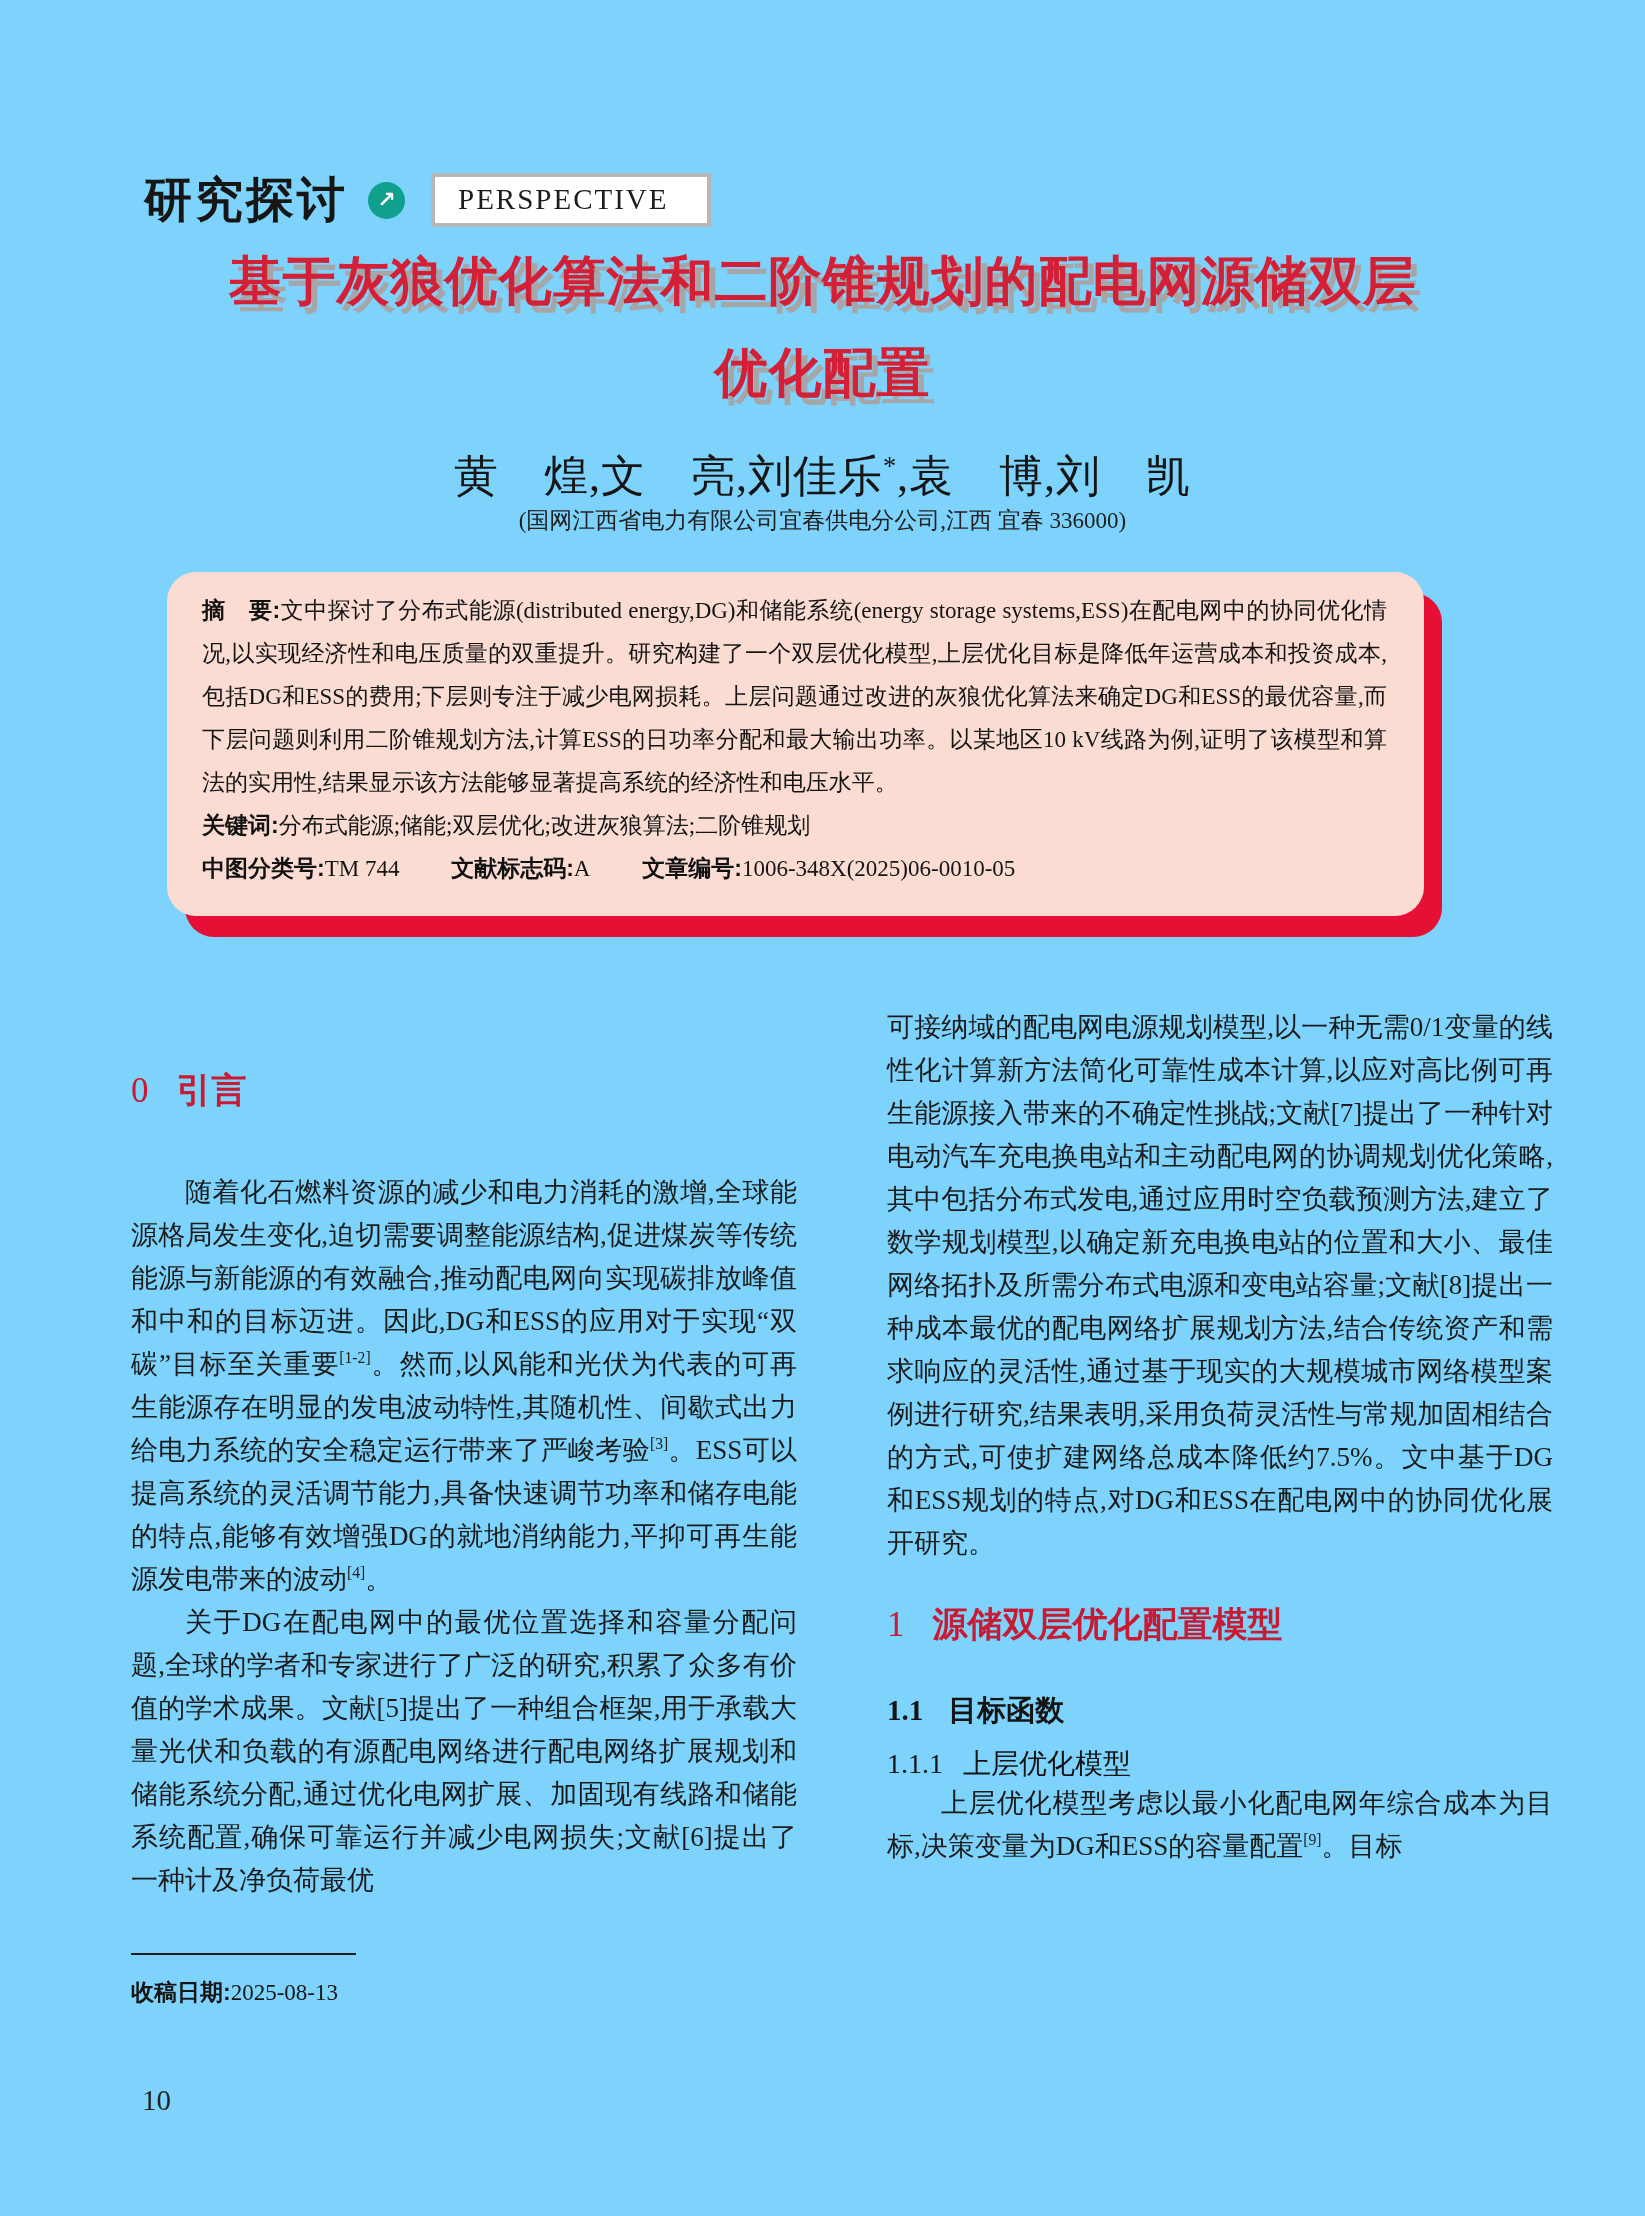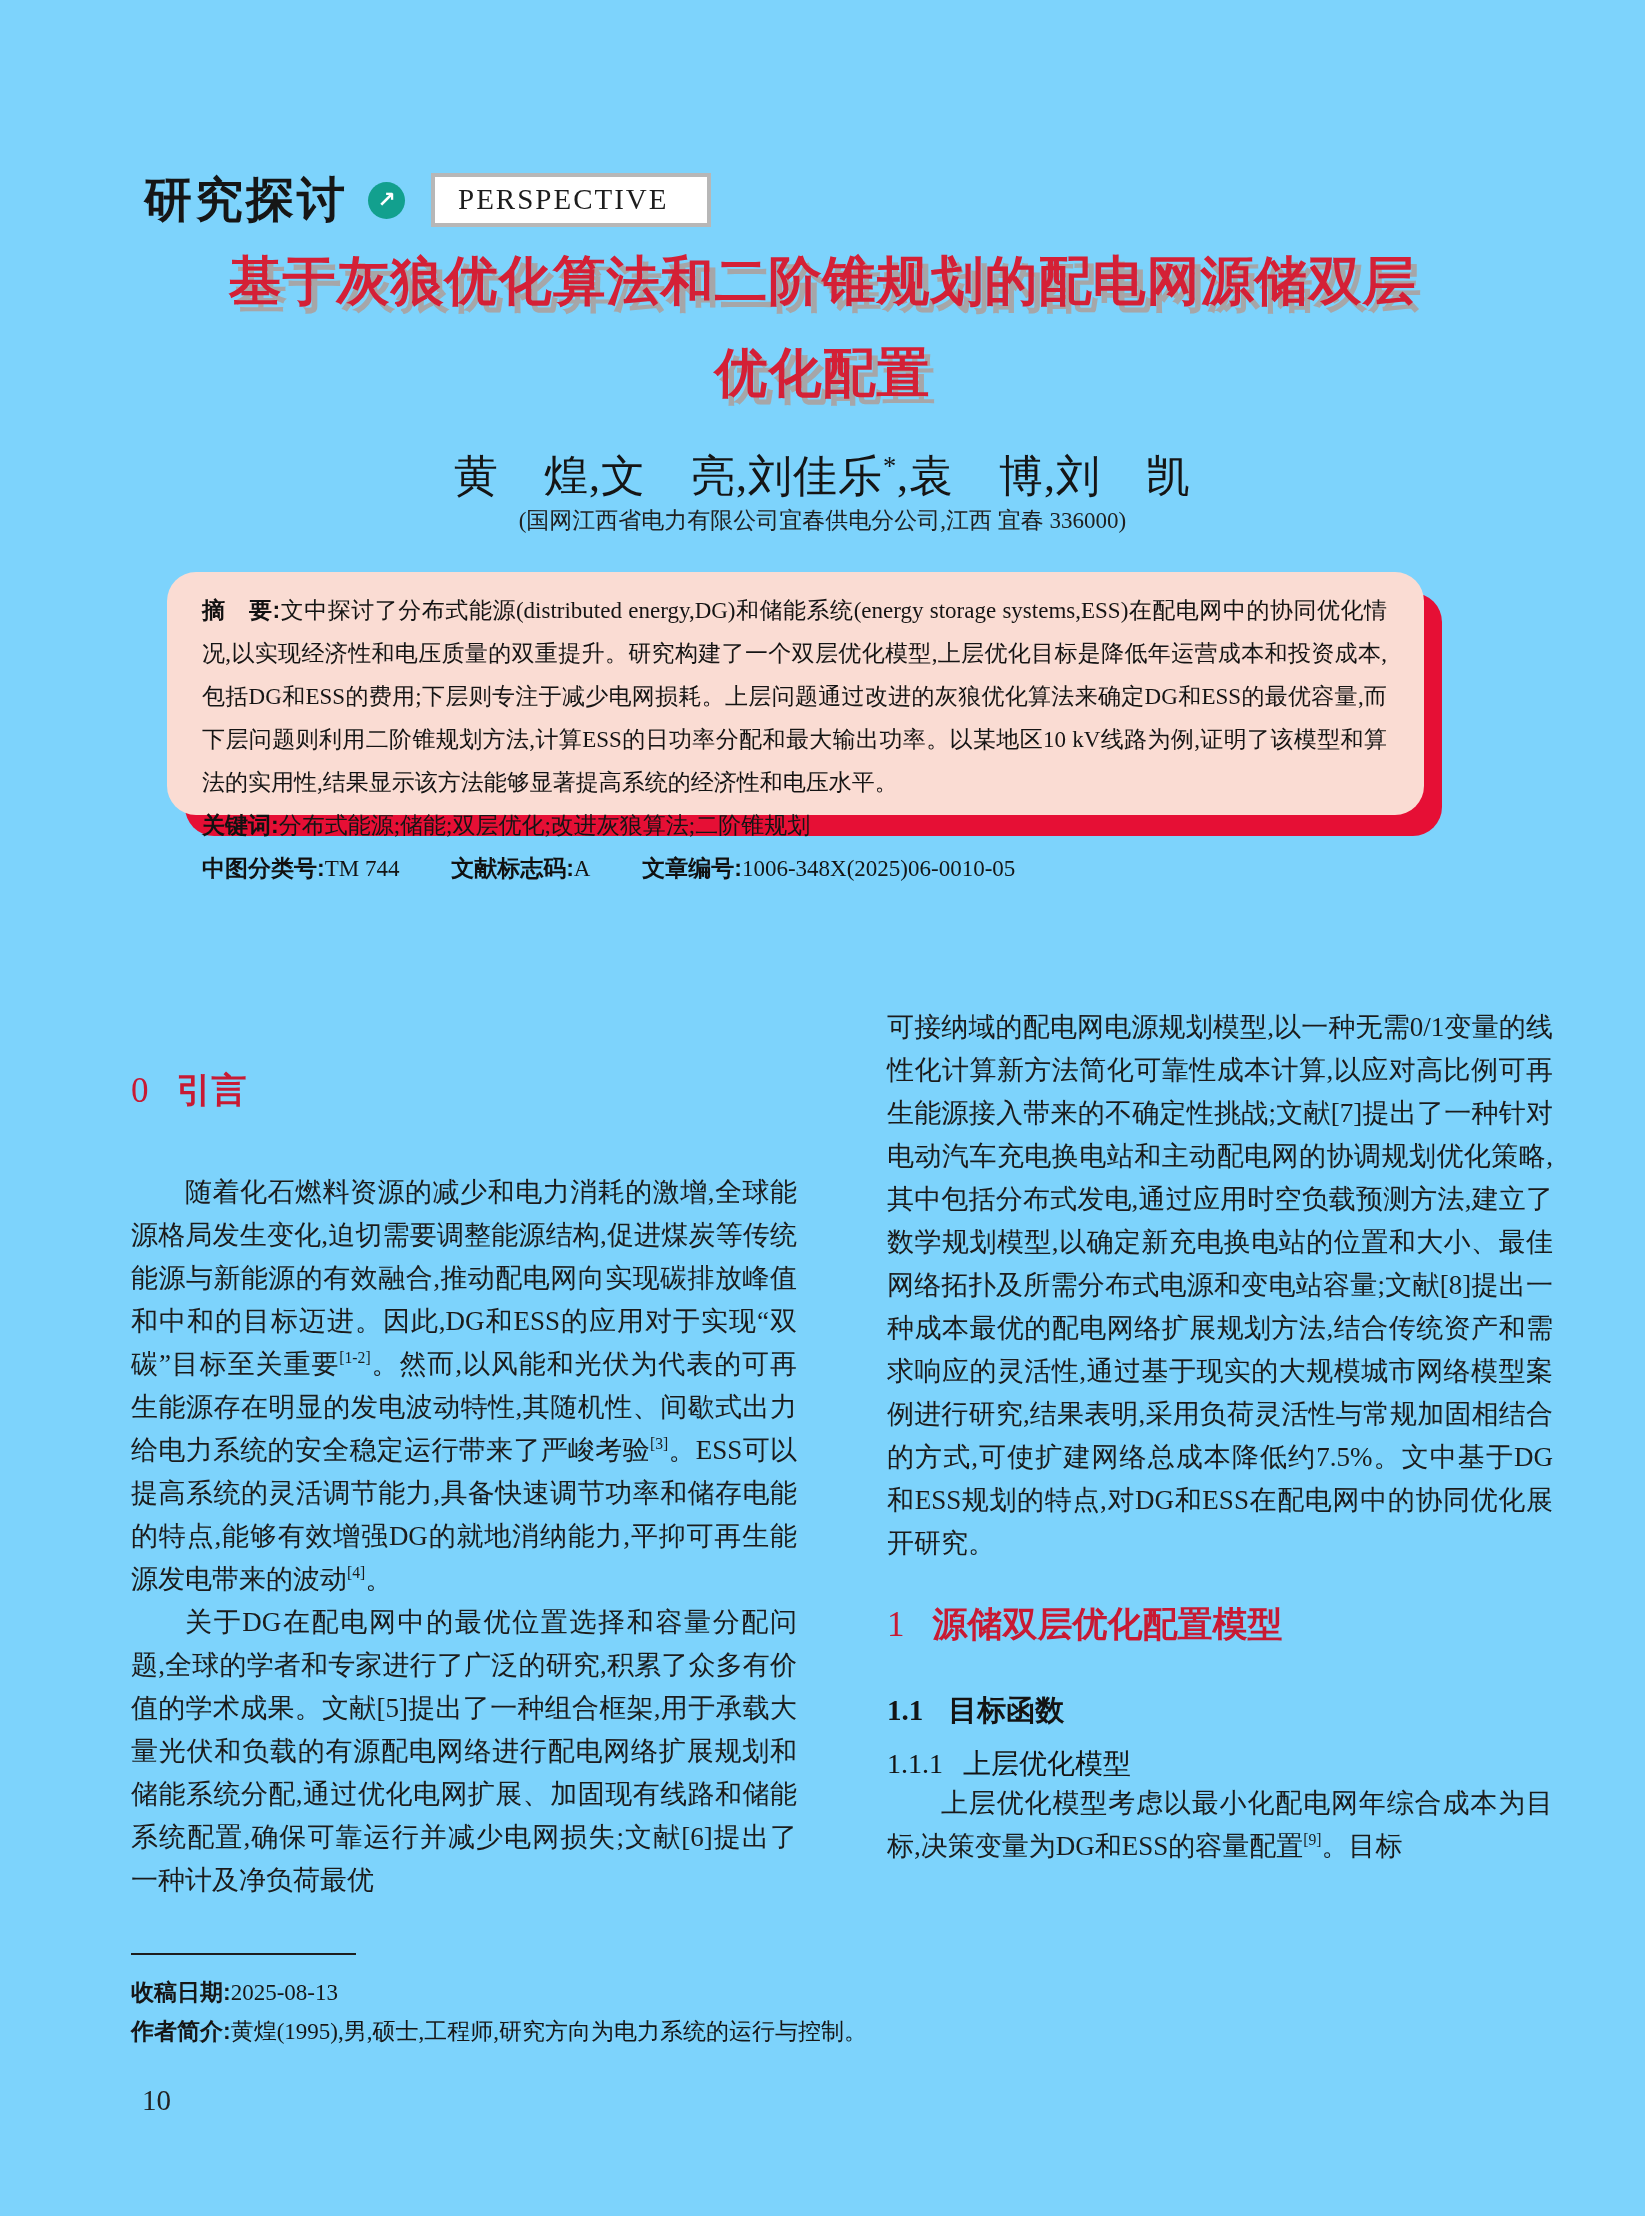--- a/index.html
+++ b/index.html
@@ -69,21 +69,21 @@
   .authors{
     position:absolute;left:0;top:447px;width:100%;text-align:center;
     font-family:Liberation Serif, serif;font-size:44px;color:#151515;letter-spacing:1px;
   }
   .authors sup{font-size:0.6em;}
   .affiliation{
     position:absolute;left:0;top:505px;width:100%;text-align:center;
     font-family:var(--serif);font-size:23px;color:#202020;
   }
   
-  .abstract-wrap{position:absolute;left:167px;top:572px;width:1257px;height:243px;}
+  .abstract-wrap{position:absolute;left:167px;top:572px;width:1257px;height:344px;}
   .abstract-shadow{
     position:absolute;left:18px;top:21px;width:100%;height:100%;
     background:var(--abstract-shadow-red);
     border-radius:29px;
   }
   .abstract-card{
     position:absolute;left:0;top:0;width:100%;height:100%;
     background:var(--abstract-bg);
     border-radius:29px;
     padding:17px 37px 0 35px;
@@ -195,19 +195,18 @@
     <h2 class="sec sec1"><span class="num">1</span><span class="st">源储双层优化配置模型</span></h2>
     <h3 class="subsec"><span class="num">1.1</span><span class="st">目标函数</span></h3>
     <h4 class="subsubsec"><span class="num">1.1.1</span><span class="st">上层优化模型</span></h4>
     <p class="body indent">上层优化模型考虑以最小化配电网年综合成本为目标,决策变量为DG和ESS的容量配置<sup>[9]</sup>。目标</p>
   </section>
 
   <div class="footnote-rule"></div>
 
   <div class="footnote">
     <p><b>收稿日期:</b><span>2025-08-13</span></p>
-    <p><b>作者简介:</b><span>黄煌(1995),男,硕士,工程师,研究方向为电力系统的运行与控制。</span></p>
   </div>
 
   <div class="page-num">10</div>
 
 </div>
 
 
 </body></html>

